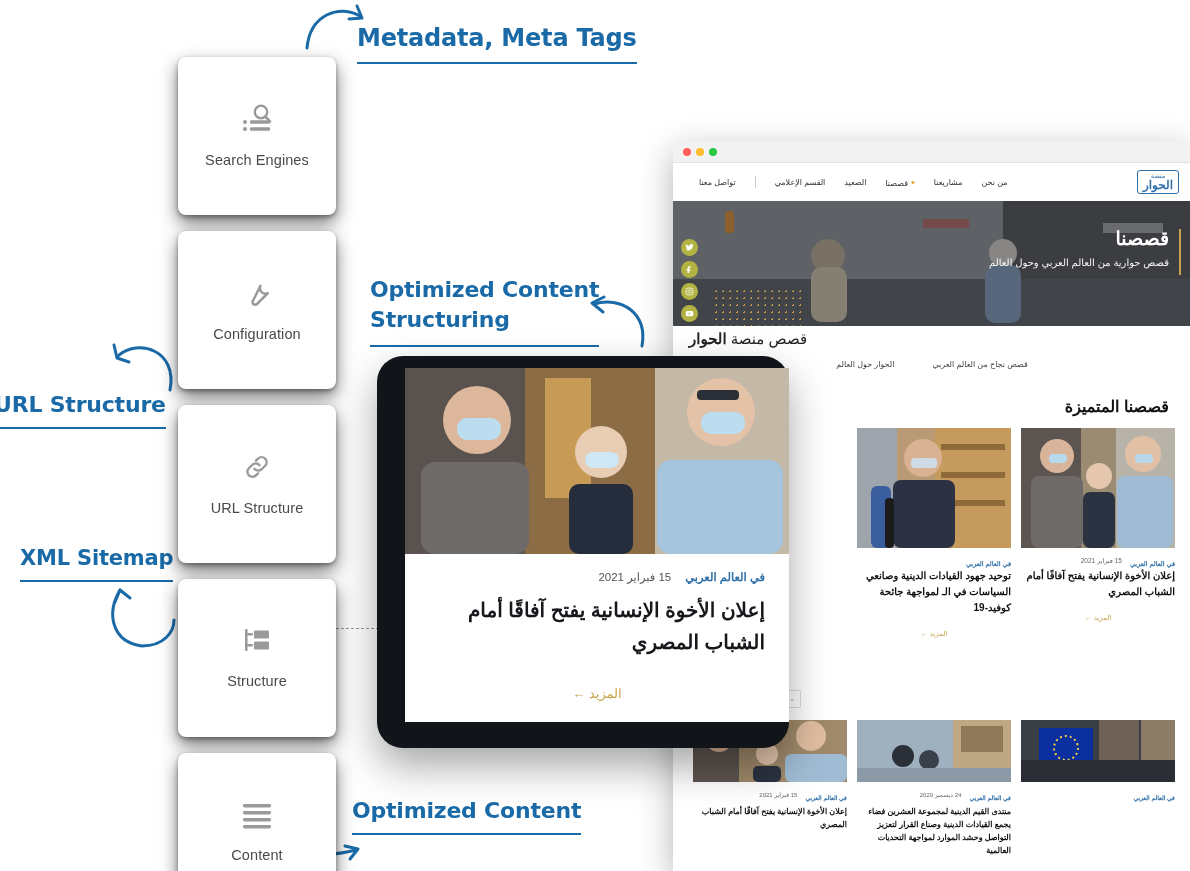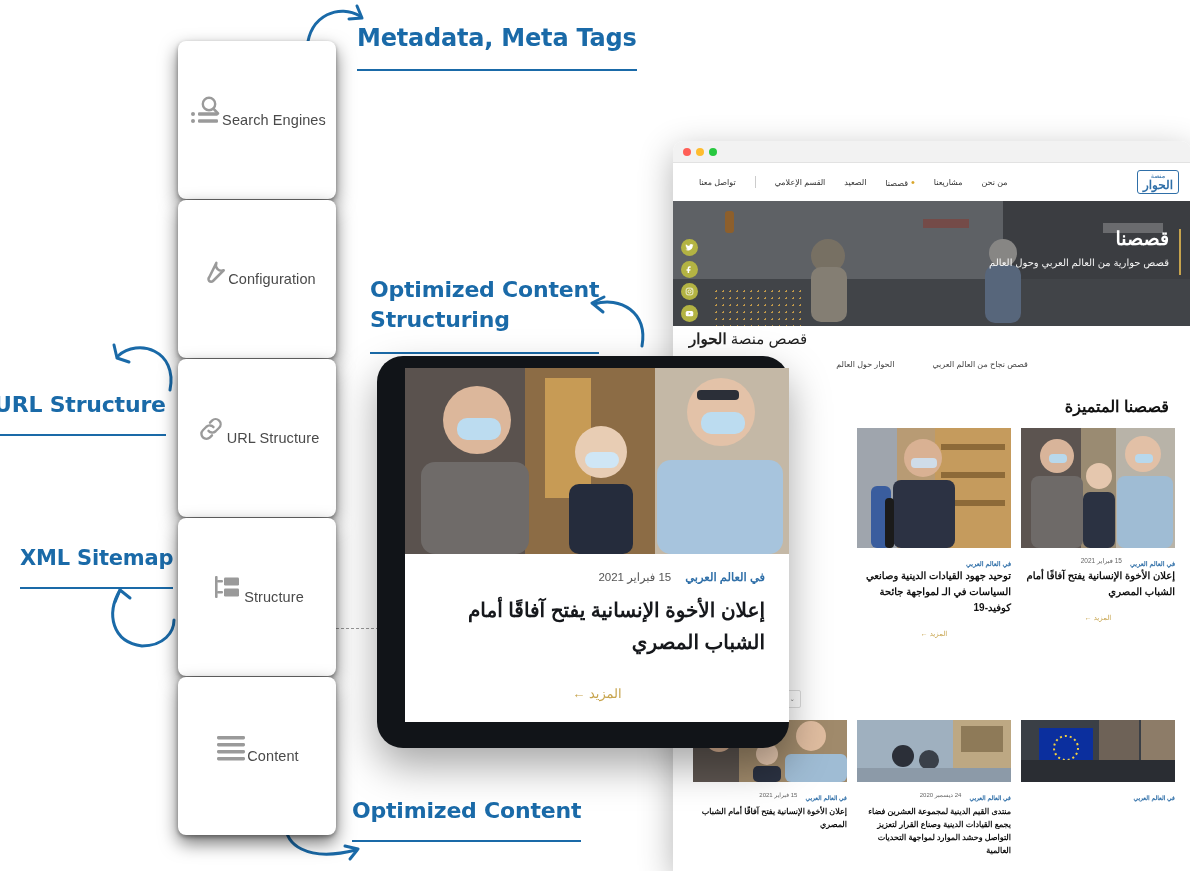--- a/index.html
+++ b/index.html
@@ -7,30 +7,31 @@
   body { font-family:"Liberation Sans", sans-serif; position:relative; }
 
   .stage { position:absolute; inset:0; }
 
   
   .stack { position:absolute; left:178px; top:41px; width:158px; }
   .seo-card {
     position:relative; width:158px; height:158px; background:#ffffff;
     border-radius:8px; margin-bottom:1px;
     box-shadow:0 8px 18px rgba(0,0,0,.55), 0 2px 4px rgba(0,0,0,.35);
-    display:flex; flex-direction:row; align-items:center; justify-content:center;
+    display:flex; flex-direction:column; align-items:center; justify-content:center;
     z-index:5;
+    margin-top:16px;
   }
   .seo-card .ic { color:#9a9a9a; margin-bottom:14px; display:block; }
   .seo-card .lbl { font-size:14.5px; color:#4a4a4a; letter-spacing:.1px; }
 
   
   .note { position:absolute; color:#1a6aa8; font-weight:700;
           font-family:"DejaVu Sans", sans-serif; letter-spacing:-.2px; }
-  .note .u { display:block; border-bottom:2.5px solid #1a6aa8; padding-bottom:17px; }
+  .note .u { display:block; border-bottom:2.5px solid #1a6aa8; padding-bottom:10px; }
   .note.n1 { left:357px; top:24px; font-size:24px; }
   .note.n2 { left:370px; top:275px; font-size:22px; line-height:30px; }
   .note.n3 { left:-6px; top:392px; font-size:22px; }
   .note.n4 { left:20px; top:546px; font-size:21px; }
   .note.n5 { left:352px; top:798px; font-size:22px; }
 
   .arrow { position:absolute; pointer-events:none; }
 
   
   .tablet { position:absolute; left:377px; top:356px; width:412px; height:392px;

